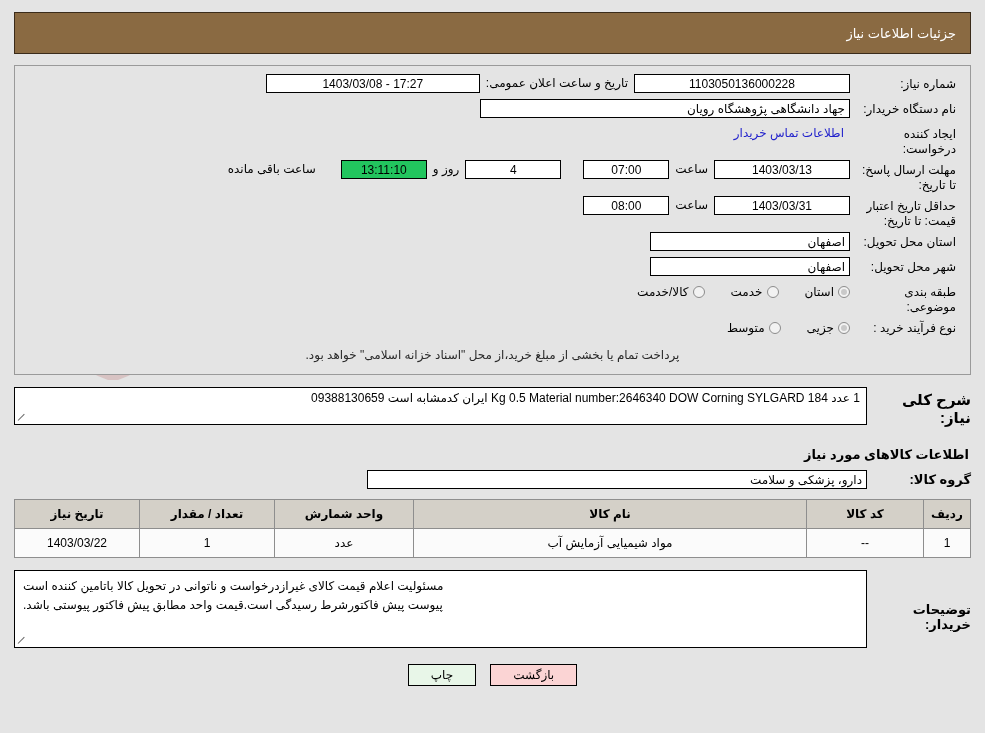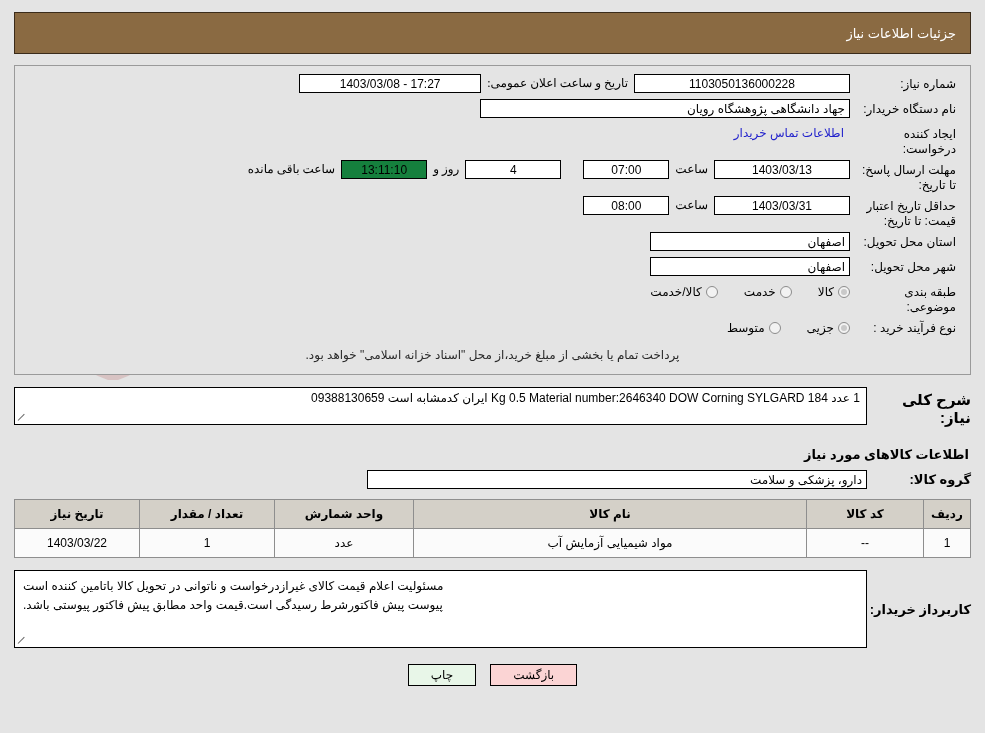--- a/index.html
+++ b/index.html
@@ -115,40 +115,39 @@
     height: 19px;
     line-height: 19px;
     padding: 0 4px;
     font-size: 12px;
     box-sizing: border-box;
     text-align: center;
     overflow: hidden;
     white-space: nowrap;
   }
   .box.rt { text-align: right; }
-  .box.yellowish { background: #15803d; }
+  .box.yellowish { background: #22c55e; margin-left: 19px; }
 
   .w-need      { width: 216px; }
   .w-org       { width: 370px; }
   .w-creator   { width: 370px; }
   .w-date      { width: 136px; }
   .w-time      { width:  86px; }
   .w-days      { width:  96px; }
   .w-remain    { width:  86px; }
   .w-province  { width: 200px; }
   .w-city      { width: 200px; }
-  .w-announce  { width: 182px; margin-left: 42px; }
+  .w-announce  { width: 214px; margin-left: 42px; }
   .w-group     { width: 500px; }
 
   .inline-lbl {
     font-size: 12px;
     line-height: 19px;
     padding: 0 6px;
     white-space: nowrap;
-    font-family: Liberation Serif, serif;
   }
   .link {
     color: #2222cc;
     font-size: 12px;
     line-height: 19px;
     padding: 0 6px;
     white-space: nowrap;
     cursor: pointer;
   }
 
@@ -416,21 +415,21 @@
           <div class="box rt w-city">اصفهان</div>
         </div>
       </div>
 
       <div class="row">
         <div class="lbl">طبقه بندی موضوعی:</div>
         <div class="fields">
           <div class="radio-group">
             <label class="radio-item">
               <span class="radio on"></span>
-              <span>کالا</span>
+              <span>استان</span>
             </label>
             <label class="radio-item">
               <span class="radio"></span>
               <span>خدمت</span>
             </label>
             <label class="radio-item">
               <span class="radio"></span>
               <span>کالا/خدمت</span>
             </label>
           </div>
@@ -493,21 +492,21 @@
           <td>--</td>
           <td>مواد شیمیایی آزمایش آب</td>
           <td>عدد</td>
           <td>1</td>
           <td>1403/03/22</td>
         </tr>
       </tbody>
     </table>
 
     <div class="notes-row">
-      <div class="notes-lbl">کاربرداز خریدار:</div>
+      <div class="notes-lbl">توضیحات خریدار:</div>
       <div class="notes-box">
         <div>مسئولیت اعلام قیمت کالای غیرازدرخواست و ناتوانی در تحویل کالا باتامین کننده است</div>
         <div>پیوست پیش فاکتورشرط رسیدگی است.قیمت واحد مطابق پیش فاکتور پیوستی باشد.</div>
         <span class="resize-grip"></span>
       </div>
     </div>
 
     <div class="btnbar">
       <button class="btn btn-back">بازگشت</button>
       <button class="btn btn-print">چاپ</button>

